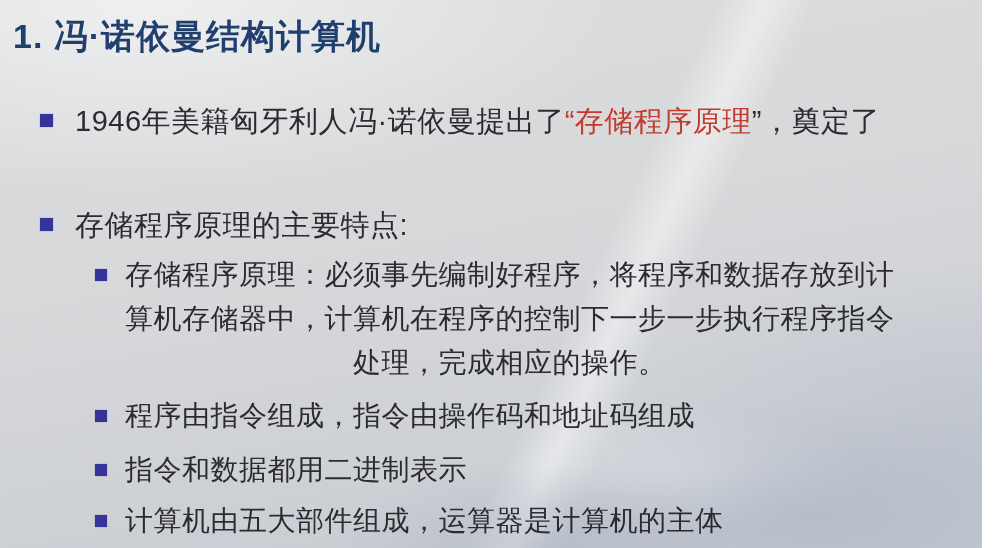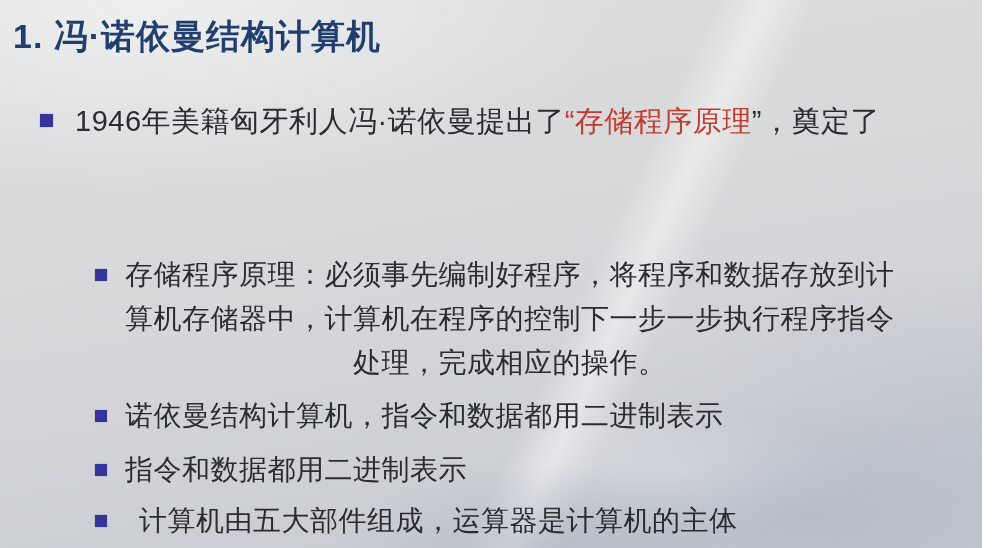--- a/index.html
+++ b/index.html
@@ -47,50 +47,56 @@
     color: #2b2b30;
     letter-spacing: 0.5px;
     white-space: nowrap;
   }
   .red { color: #c23b2e; }
   .b1 { top: 98px; }
   .b2 { top: 202px; }
   .s1 { top: 253px; }
   .s2 { top: 394px; }
   .s3 { top: 448px; }
-  .s4 { top: 499px; gap: 14px; }
+  .s4 { top: 499px; }
 </style>
 </head>
 <body>
 
 <div class="slide">
 
   <div class="title">1. 冯·诺依曼结构计算机</div>
 
   <div class="row l1 b1">
     <span class="sq"></span>
     <div class="txt">
       <div><span>1946年美籍匈牙利人冯·诺依曼提出了</span><span class="red">“存储程序原理</span><span>”，奠定了</span></div>
     </div>
   </div>
 
+  <div class="row l1 b2">
+    <span class="sq"></span>
+    <div class="txt">
+      <div><span>存储程序原理的主要特点:</span></div>
+    </div>
+  </div>
 
   <div class="row l2 s1">
     <span class="sq"></span>
     <div class="txt">
       <div><span>存储程序原理：必须事先编制好程序，将程序和数据存放到计</span></div>
       <div><span>算机存储器中，计算机在程序的控制下一步一步执行程序指令</span></div>
       <div><span>处理，完成相应的操作。</span></div>
     </div>
   </div>
 
   <div class="row l2 s2">
     <span class="sq"></span>
     <div class="txt">
-      <div><span>诺依曼结构计算机，指令和数据都用二进制表示</span></div>
+      <div><span>程序由指令组成，指令由操作码和地址码组成</span></div>
     </div>
   </div>
 
   <div class="row l2 s3">
     <span class="sq"></span>
     <div class="txt">
       <div><span>指令和数据都用二进制表示</span></div>
     </div>
   </div>
 

